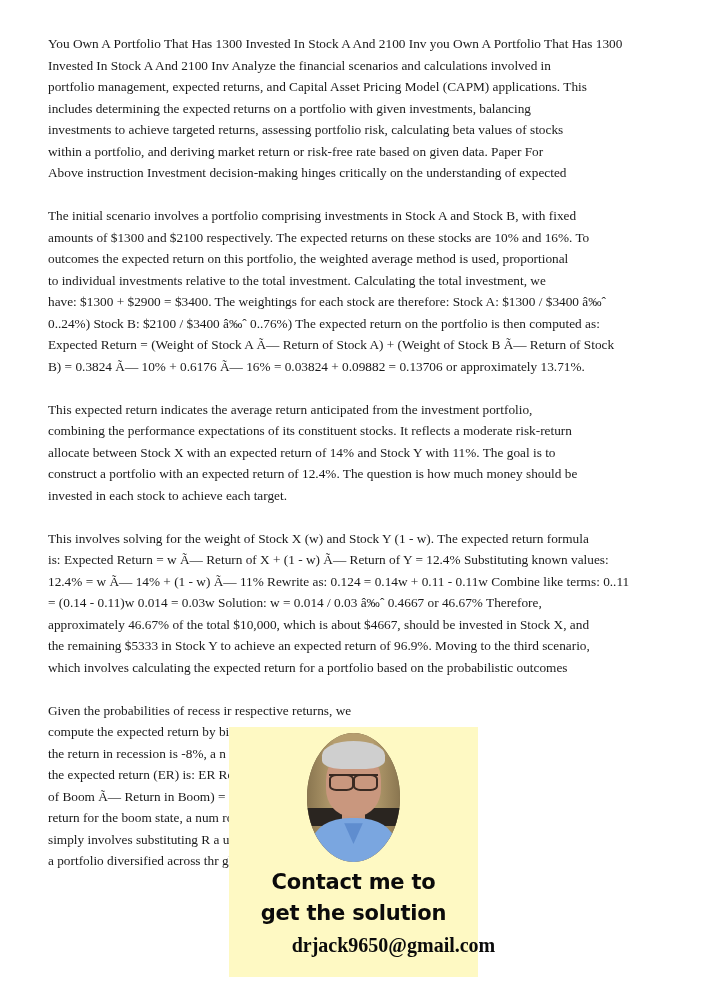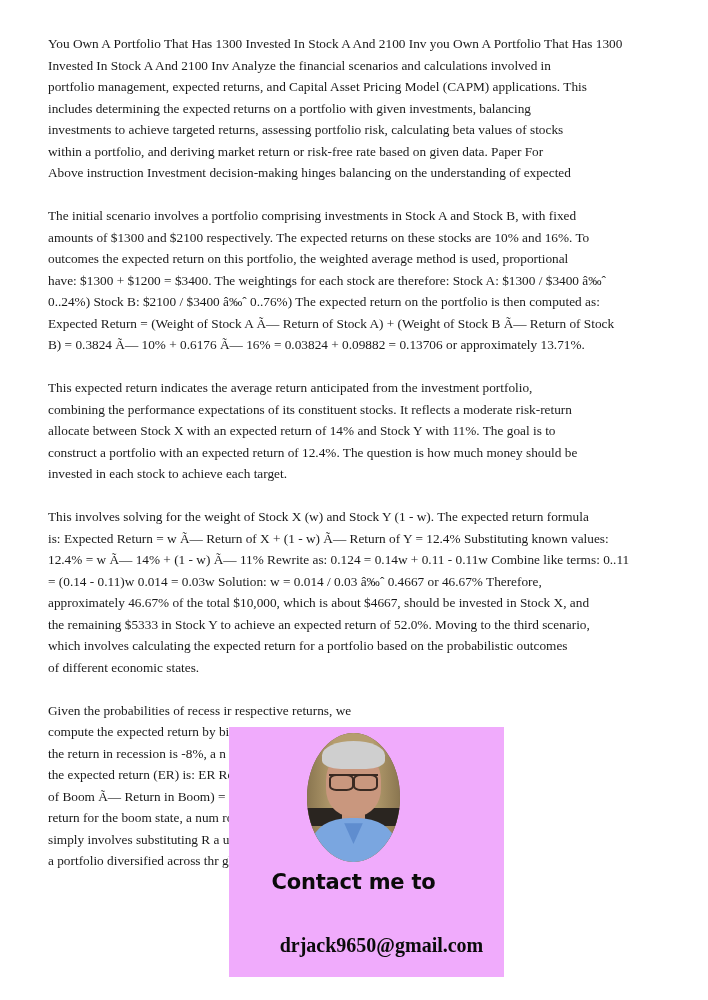--- a/index.html
+++ b/index.html
@@ -28,23 +28,23 @@
       display: block;
       font-size: 13.3px;
       line-height: 21.5px;
       height: 21.5px;
       white-space: nowrap;
     }
     .card {
       position: absolute;
       left: 229px;
       top: 727px;
-      width: 275px;
+      width: 249px;
       height: 250px;
-      background: #f0abfc;
+      background: #fef9c3;
     }
     .photo {
       position: absolute;
       left: 78px;
       top: 6px;
       width: 93px;
       height: 129px;
       border-radius: 50%;
       overflow: hidden;
       background: #6b5a3c;
@@ -100,21 +100,21 @@
       text-align: center;
       font-family: "DejaVu Sans", "Liberation Sans", sans-serif;
       font-weight: bold;
       font-size: 21px;
       line-height: 31px;
       color: #0b0b0b;
       letter-spacing: -0.2px;
     }
     .email {
       position: absolute;
-      left: 4px;
+      left: 16px;
       top: 205px;
       width: 249px;
       text-align: center;
       font-family: "Liberation Serif", "DejaVu Serif", serif;
       font-weight: bold;
       font-size: 20px;
       line-height: 26px;
       color: #0b0b0b;
       padding-left: 24px;
     }
@@ -123,47 +123,47 @@
 <body>
 
 <div class="doc" id="doc">
     <div class="para">
       <span class="line">You Own A Portfolio That Has 1300 Invested In Stock A And 2100 Inv you Own A Portfolio That Has 1300</span>
       <span class="line">Invested In Stock A And 2100 Inv Analyze the financial scenarios and calculations involved in</span>
       <span class="line">portfolio management, expected returns, and Capital Asset Pricing Model (CAPM) applications. This</span>
       <span class="line">includes determining the expected returns on a portfolio with given investments, balancing</span>
       <span class="line">investments to achieve targeted returns, assessing portfolio risk, calculating beta values of stocks</span>
       <span class="line">within a portfolio, and deriving market return or risk-free rate based on given data. Paper For</span>
-      <span class="line">Above instruction Investment decision-making hinges balancing on the understanding of expected</span>
+      <span class="line">Above instruction Investment decision-making hinges critically on the understanding of expected</span>
     </div>
     <div class="para">
       <span class="line">The initial scenario involves a portfolio comprising investments in Stock A and Stock B, with fixed</span>
       <span class="line">amounts of $1300 and $2100 respectively. The expected returns on these stocks are 10% and 16%. To</span>
       <span class="line">outcomes the expected return on this portfolio, the weighted average method is used, proportional</span>
-      <span class="line">have: $1300 + $1200 = $3400. The weightings for each stock are therefore: Stock A: $1300 / $3400 â‰ˆ</span>
+      <span class="line">to individual investments relative to the total investment. Calculating the total investment, we</span>
+      <span class="line">have: $1300 + $2900 = $3400. The weightings for each stock are therefore: Stock A: $1300 / $3400 â‰ˆ</span>
       <span class="line">0..24%) Stock B: $2100 / $3400 â‰ˆ 0..76%) The expected return on the portfolio is then computed as:</span>
       <span class="line">Expected Return = (Weight of Stock A Ã— Return of Stock A) + (Weight of Stock B Ã— Return of Stock</span>
       <span class="line">B) = 0.3824 Ã— 10% + 0.6176 Ã— 16% = 0.03824 + 0.09882 = 0.13706 or approximately 13.71%.</span>
     </div>
     <div class="para">
       <span class="line">This expected return indicates the average return anticipated from the investment portfolio,</span>
       <span class="line">combining the performance expectations of its constituent stocks. It reflects a moderate risk-return</span>
       <span class="line">allocate between Stock X with an expected return of 14% and Stock Y with 11%. The goal is to</span>
       <span class="line">construct a portfolio with an expected return of 12.4%. The question is how much money should be</span>
       <span class="line">invested in each stock to achieve each target.</span>
     </div>
     <div class="para">
       <span class="line">This involves solving for the weight of Stock X (w) and Stock Y (1 - w). The expected return formula</span>
       <span class="line">is: Expected Return = w Ã— Return of X + (1 - w) Ã— Return of Y = 12.4% Substituting known values:</span>
       <span class="line">12.4% = w Ã— 14% + (1 - w) Ã— 11% Rewrite as: 0.124 = 0.14w + 0.11 - 0.11w Combine like terms: 0..11</span>
       <span class="line">= (0.14 - 0.11)w 0.014 = 0.03w Solution: w = 0.014 / 0.03 â‰ˆ 0.4667 or 46.67% Therefore,</span>
       <span class="line">approximately 46.67% of the total $10,000, which is about $4667, should be invested in Stock X, and</span>
-      <span class="line">the remaining $5333 in Stock Y to achieve an expected return of 52.0%. Moving to the third scenario,</span>
+      <span class="line">the remaining $5333 in Stock Y to achieve an expected return of 96.9%. Moving to the third scenario,</span>
       <span class="line">which involves calculating the expected return for a portfolio based on the probabilistic outcomes</span>
-      <span class="line">of different economic states.</span>
     </div>
     <div class="para">
       <span class="line">Given the probabilities of recess                                                        ir respective returns, we</span>
       <span class="line">compute the expected return by                                                          bility with its return. If</span>
       <span class="line">the return in recession is -8%, a                                                         n in a boom is R. Then,</span>
       <span class="line">the expected return (ER) is: ER                                                         Recession) + (Probability</span>
       <span class="line">of Boom Ã— Return in Boom) =                                                             0.70R Without the specific</span>
       <span class="line">return for the boom state, a num                                                         rovided, the calculation</span>
       <span class="line">simply involves substituting R a                                                         ubsequent scenario discusses</span>
       <span class="line">a portfolio diversified across thr                                                       ghts and expected returns</span>
@@ -176,15 +176,16 @@
     <div class="dark-band"></div>
     <div class="neck"></div>
     <div class="shirt"></div>
     <div class="collar"></div>
     <div class="face"></div>
     <div class="hair"></div>
     <div class="glasses"></div>
   </div>
   <div class="cta">
     <div>Contact me to</div>
+    <div>get the solution</div>
   </div>
   <div class="email">drjack9650@gmail.com</div>
 </div>
 
 </body></html>

